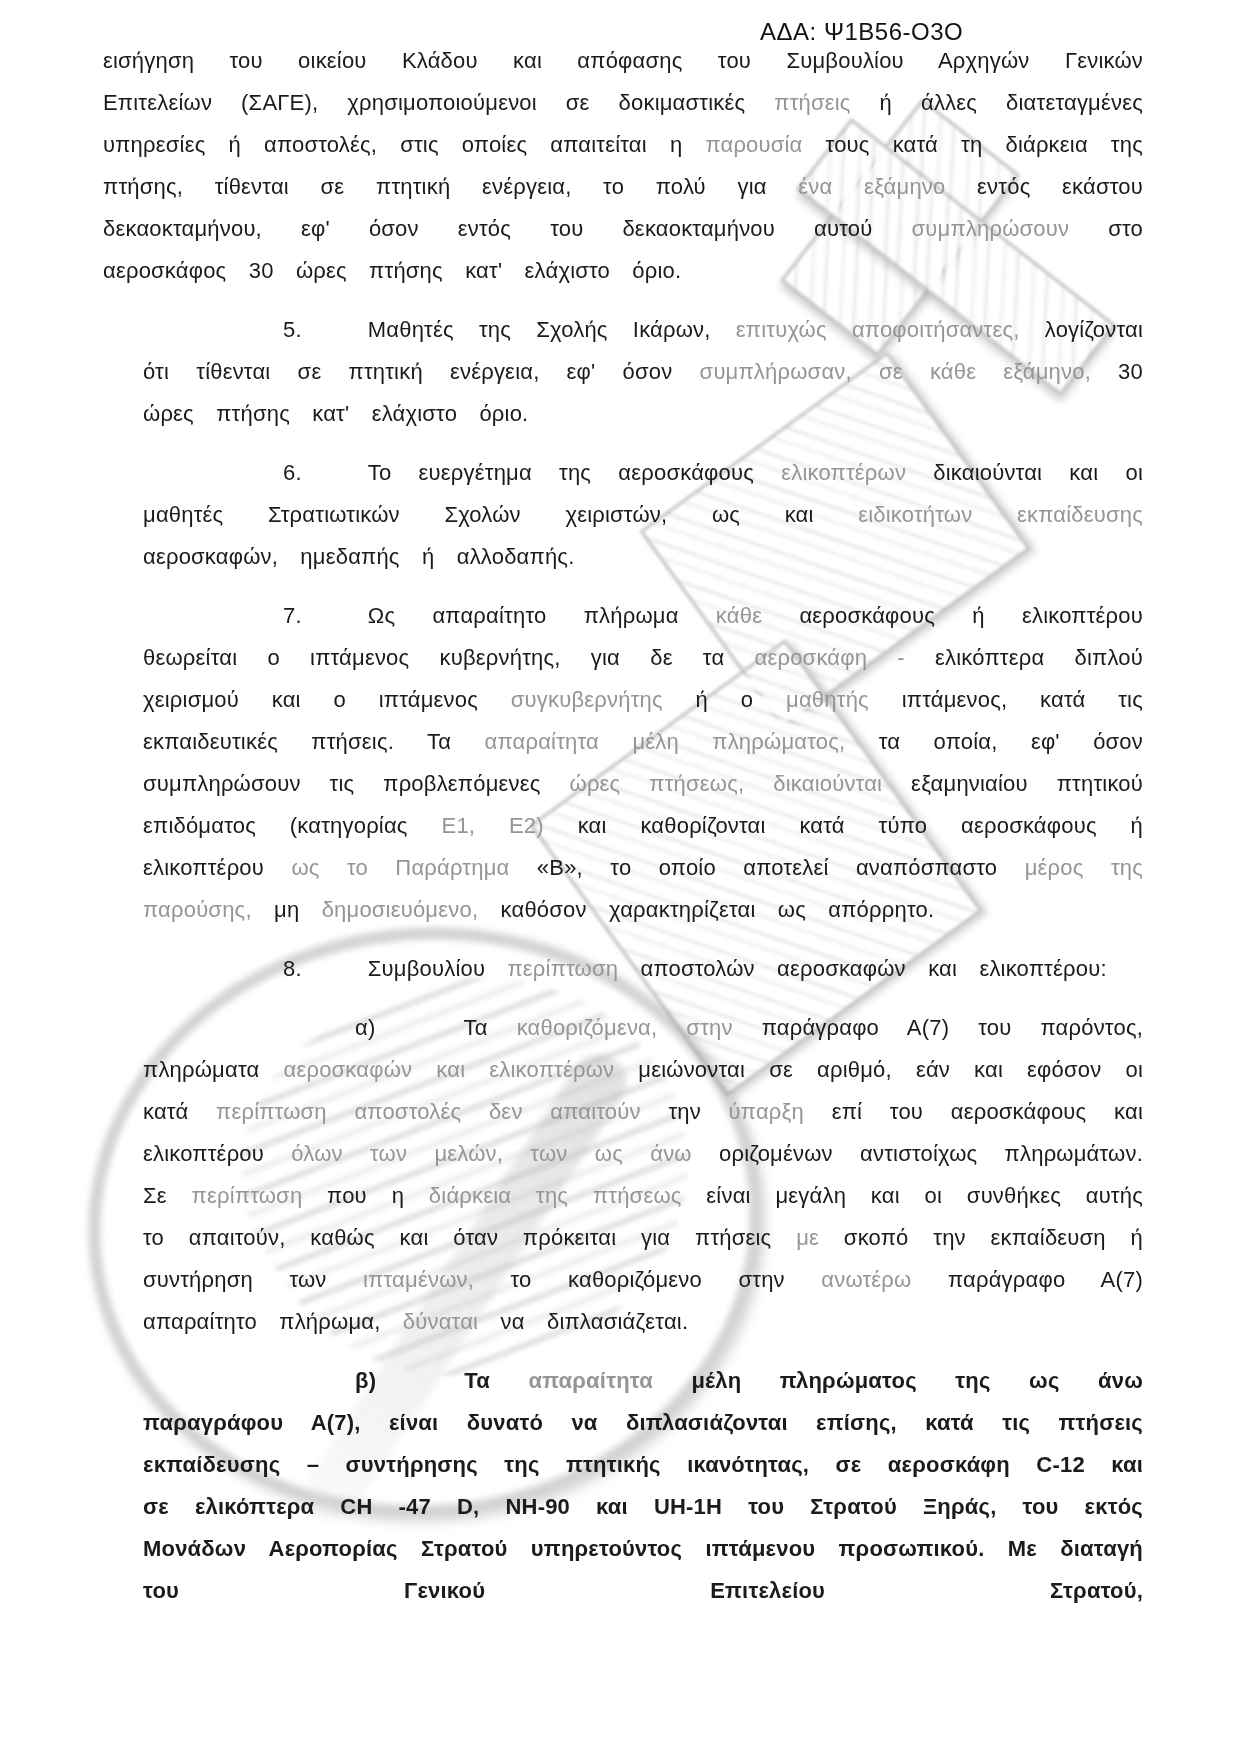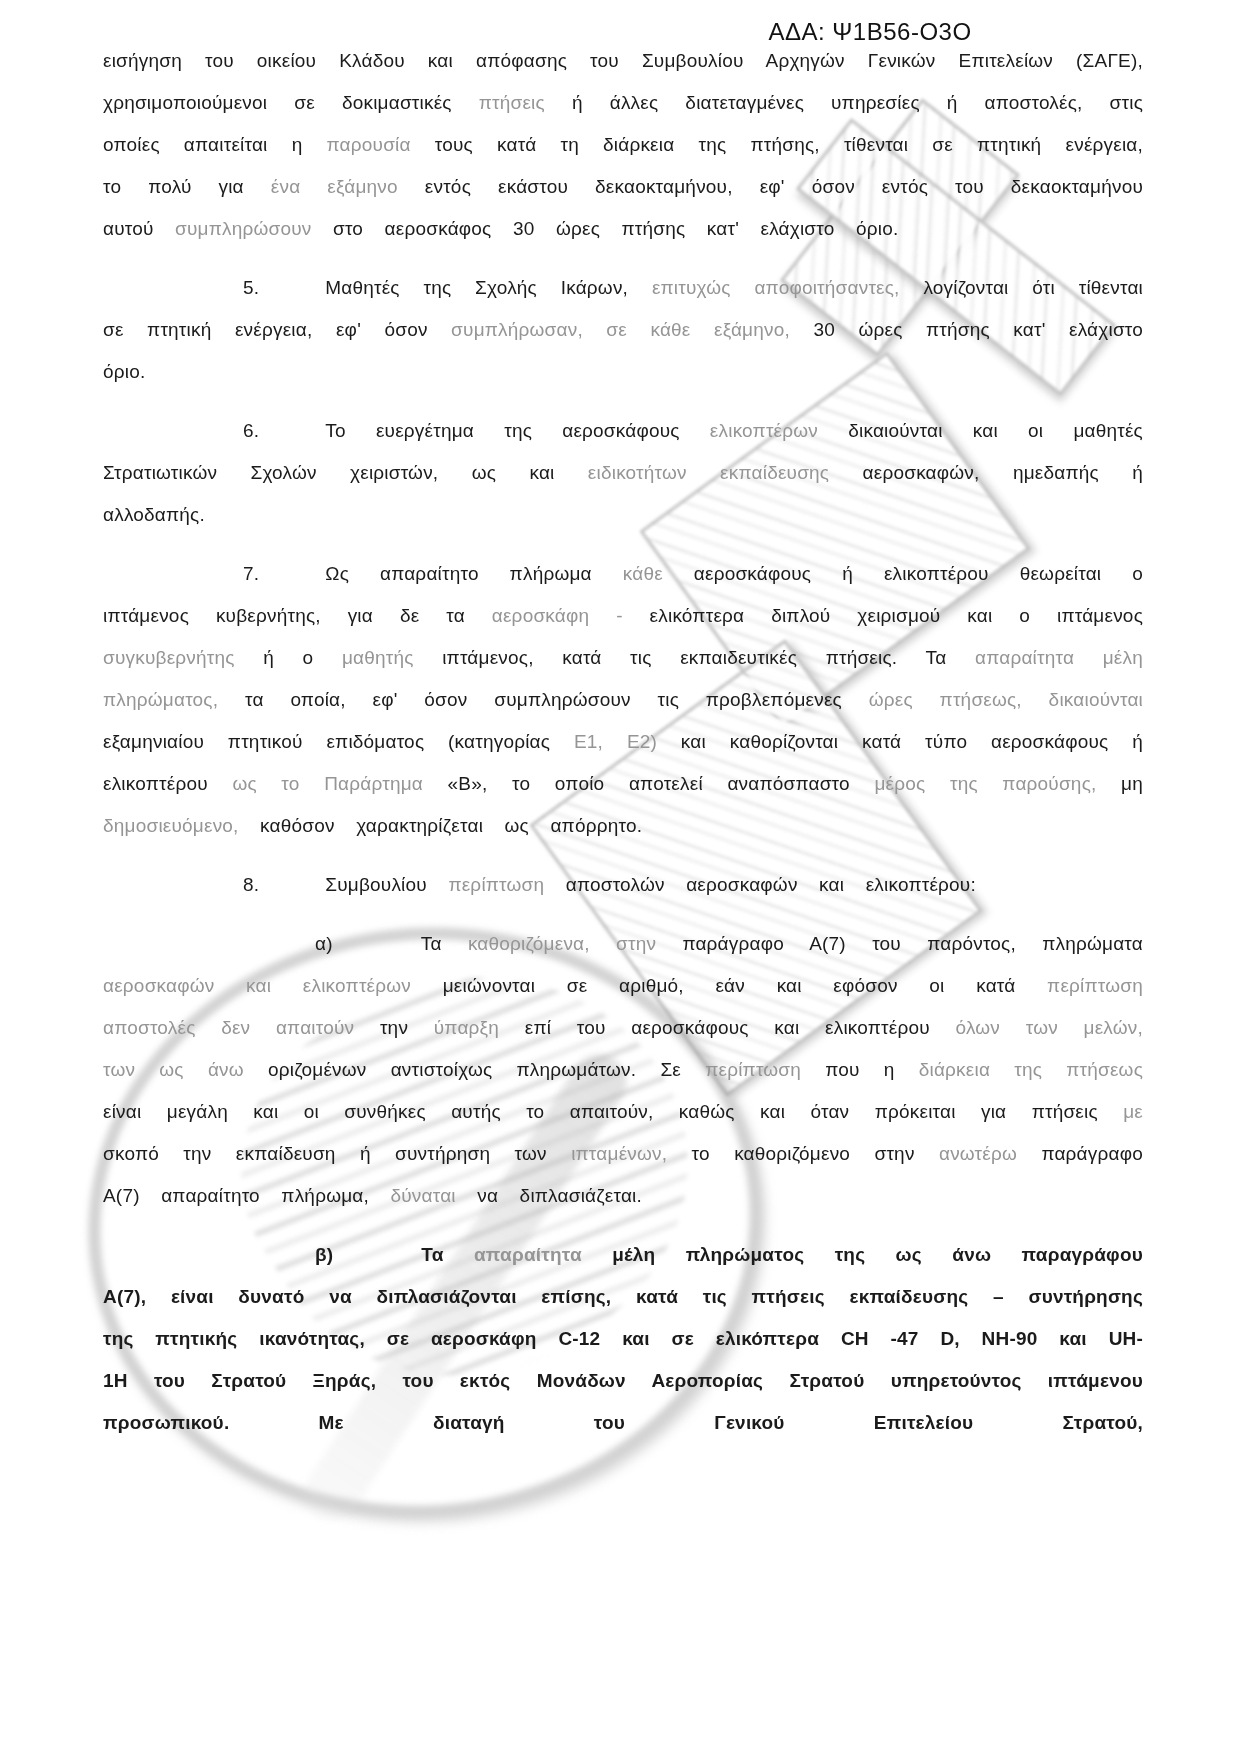--- a/index.html
+++ b/index.html
@@ -11,42 +11,42 @@
   }
   #page {
     position: relative;
     width: 1240px; height: 1754px;
     background: #ffffff;
   }
   
   #ada {
     position: absolute;
     left: 760px; top: 18px; width: 220px;
-    text-align: center;
+    text-align: left;
     font-size: 24px;
     color: #121212;
     letter-spacing: 0.5px;
     white-space: nowrap;
     z-index: 3;
   }
   
   #doc-body {
     position: absolute;
     left: 103px; top: 40px; width: 1040px;
-    font-size: 19px;
+    font-size: 22px;
     line-height: 42px;
     color: #1b1b1b;
     letter-spacing: 0.2px;
     word-spacing: 16px;
     text-align: justify;
     z-index: 2;
     -webkit-hyphens: none; hyphens: none;
   }
   .para { margin: 0; }
-  .para + .para { margin-top: 17px; }
+  .para + .para { margin-top: 17px; margin-left: 40px; }
   .p-num { text-indent: 140px; }
   .p-sub { text-indent: 212px; }
   .pnum { white-space: nowrap; }
   .ptab { display: inline-block; }
   .p-num .ptab { width: 66px; }
   .p-sub .ptab { width: 88px; }
   .muted { color: #959595; }
   .force-just { text-align-last: justify; font-weight: bold; }
   
   #watermark { position: absolute; inset: 0; z-index: 1; pointer-events: none; }

